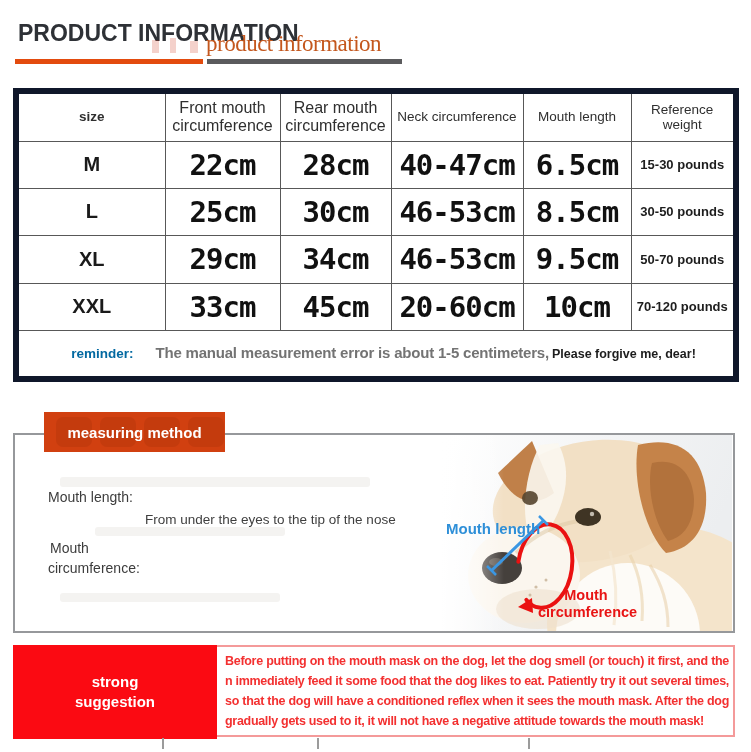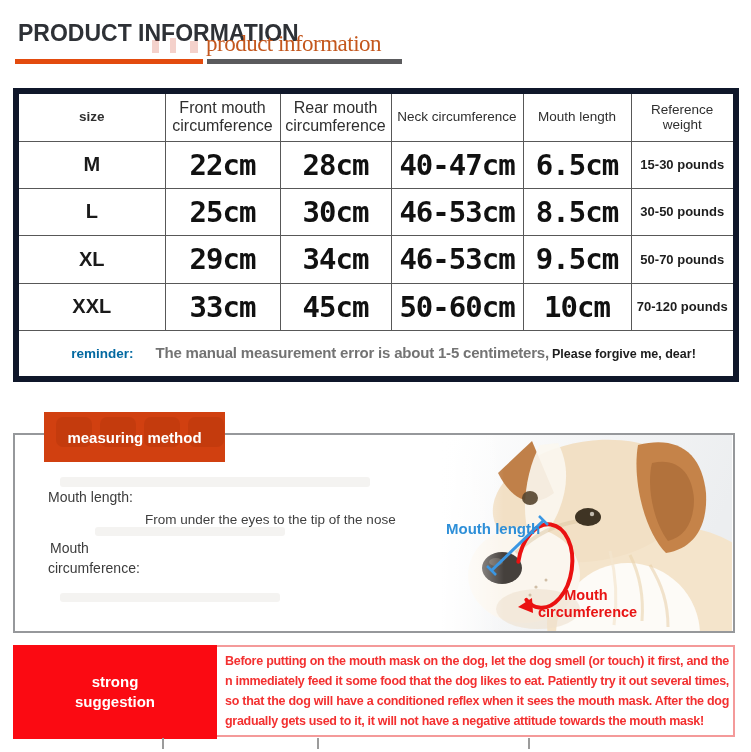--- a/index.html
+++ b/index.html
@@ -32,21 +32,21 @@
   tr.row-xl { height:48px;margin-top:11px; }
   tr.row-reminder { height:49px; }
   td.cell-reminder { text-align:left; padding-left:15px; }
   .reminder-label { font-size:13.5px; font-weight:bold; color:#0369a1; margin-right:22px; }
   .reminder-main  { font-size:15px; font-weight:bold; color:#737373; margin-right:3px; letter-spacing:-0.2px; }
   .reminder-suffix{ font-size:12.5px; font-weight:bold; color:#1c1c1c; }
 
   
   .measure-panel { position:absolute; left:13px; top:433px; width:722px; height:200px;
                    border:2px solid #96989b; background:#ffffff; }
-  .measure-label { position:absolute; left:44px; top:412px; width:181px; height:50px; background:#d14010;
+  .measure-label { position:absolute; left:44px; top:412px; width:181px; height:40px; background:#d14010;
                    color:#ffffff; font-size:15px; font-weight:bold; display:flex; align-items:center;
                    justify-content:center; z-index:4; overflow:hidden; }
   .measure-label .blotch { position:absolute; top:5px; width:36px; height:30px; border-radius:7px;
                    background:rgba(120,25,0,0.14); }
   .ghost-strip { position:absolute; background:#f4f3f1; border-radius:3px; }
   .m-line-label { position:absolute; font-size:14px; color:#3c3c3c; }
   .m-line-desc  { position:absolute; font-size:13.5px; color:#3f3f3f; }
 
   
   .dog-photo { position:absolute; left:440px; top:435px; width:292px; height:196px; overflow:hidden; }
@@ -122,21 +122,21 @@
         <td class="cell-value">29cm</td>
         <td class="cell-value">34cm</td>
         <td class="cell-value">46-53cm</td>
         <td class="cell-value">9.5cm</td>
         <td class="cell-weight">50-70 pounds</td>
       </tr>
       <tr class="row-xxl">
         <td class="cell-size">XXL</td>
         <td class="cell-value">33cm</td>
         <td class="cell-value">45cm</td>
-        <td class="cell-value">50-60cm</td>
+        <td class="cell-value">20-60cm</td>
         <td class="cell-value">10cm</td>
         <td class="cell-weight">70-120 pounds</td>
       </tr>
       <tr class="row-reminder">
         <td class="cell-reminder" colspan="6">
           <span class="reminder-label">reminder:</span><span class="reminder-main">The manual measurement error is about 1-5 centimeters,</span><span class="reminder-suffix">Please forgive me, dear!</span>
         </td>
       </tr>
     </tbody>
       </table>

